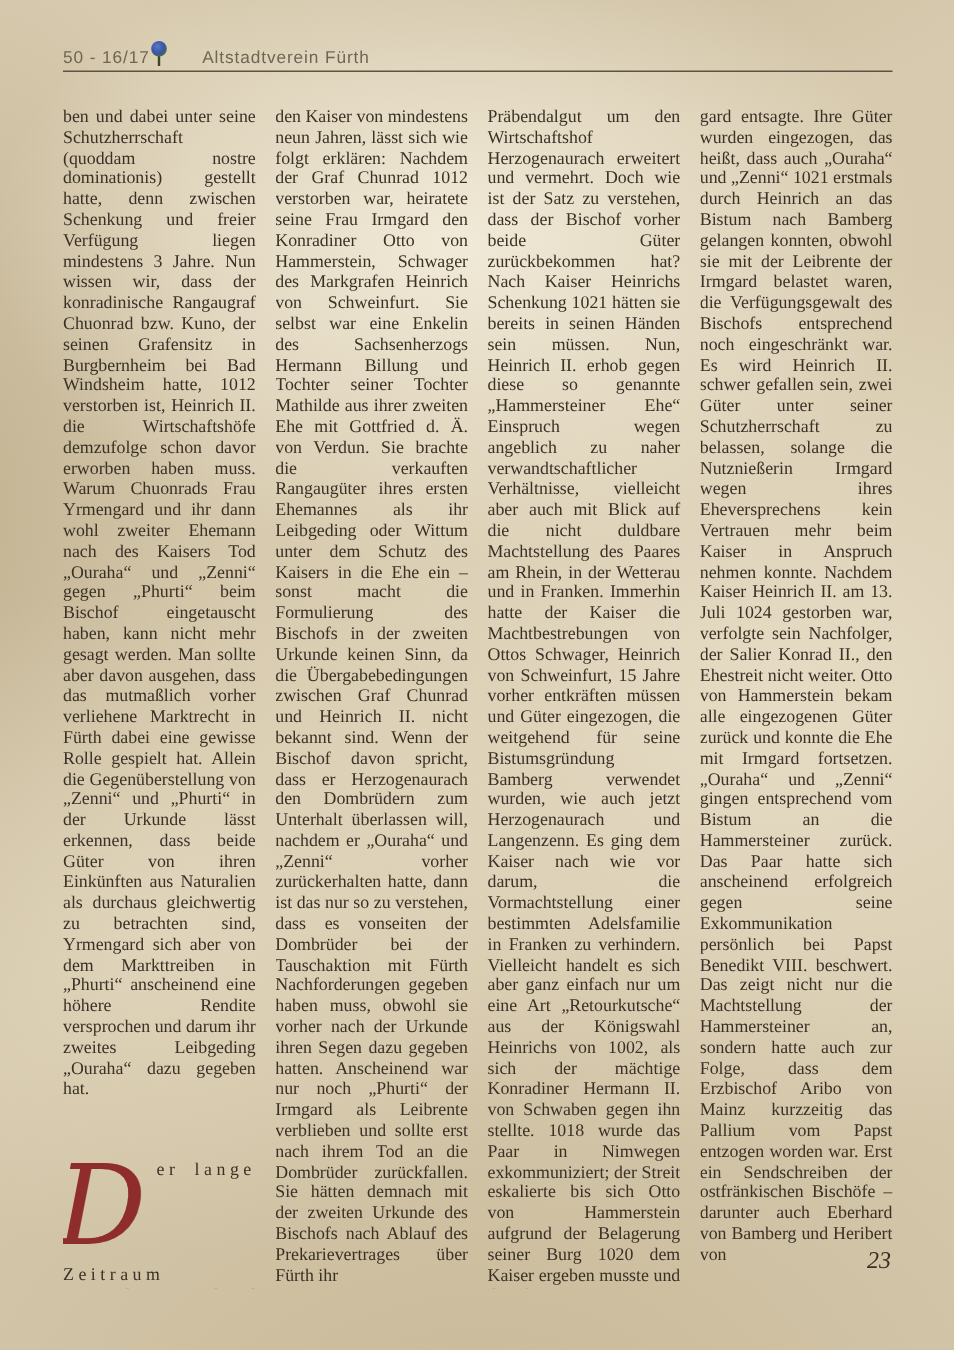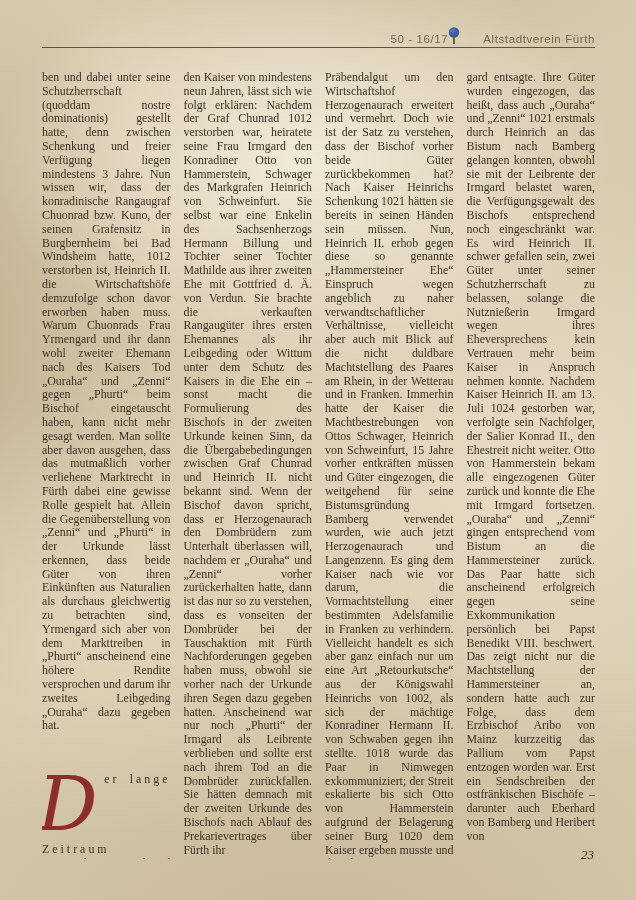--- a/index.html
+++ b/index.html
@@ -17,21 +17,21 @@
       radial-gradient(ellipse 740px 520px at 50% 108%, rgba(185,167,131,0.5), rgba(185,167,131,0) 72%),
       radial-gradient(ellipse 280px 540px at -4% 38%, rgba(178,160,124,0.55), rgba(178,160,124,0) 70%),
       radial-gradient(ellipse 420px 160px at 60% -4%, rgba(190,174,140,0.45), rgba(190,174,140,0) 75%);
   }
 
   .page-header {
     position: absolute;
     left: 42px; right: 41px; top: 24px;
     height: 21px;
     display: flex;
-    justify-content: flex-end;
+    justify-content: flex-start;
     align-items: flex-end;
     border-bottom: 1.3px solid #5c5442;
     font-family: "Liberation Sans", sans-serif;
     font-size: 11.5px;
     letter-spacing: 0.6px;
     color: #6e6655;
     padding-bottom: 2px;
   }
   .brand-wrap { display: flex; align-items: flex-end; gap: 23px; }
   .tree-icon { display: inline-block; width: 12px; height: 18px; }
@@ -70,22 +70,22 @@
 
   .continuation {
     margin-top: 14px !important;
     text-align: right;
     font-size: 10.6px;
     letter-spacing: 0.2px;
   }
 
   .page-number {
     position: absolute;
-    right: 42px; bottom: 37px;
-    font-size: 13px;
+    right: 42px; bottom: 50px;
+    font-size: 16px;
     color: #3a3126;
     font-style: italic;
   }
 </style>
 </head>
 <body>
 
 <header class="page-header">
   <span>50 - 16/17</span>
   <span class="brand-wrap">

